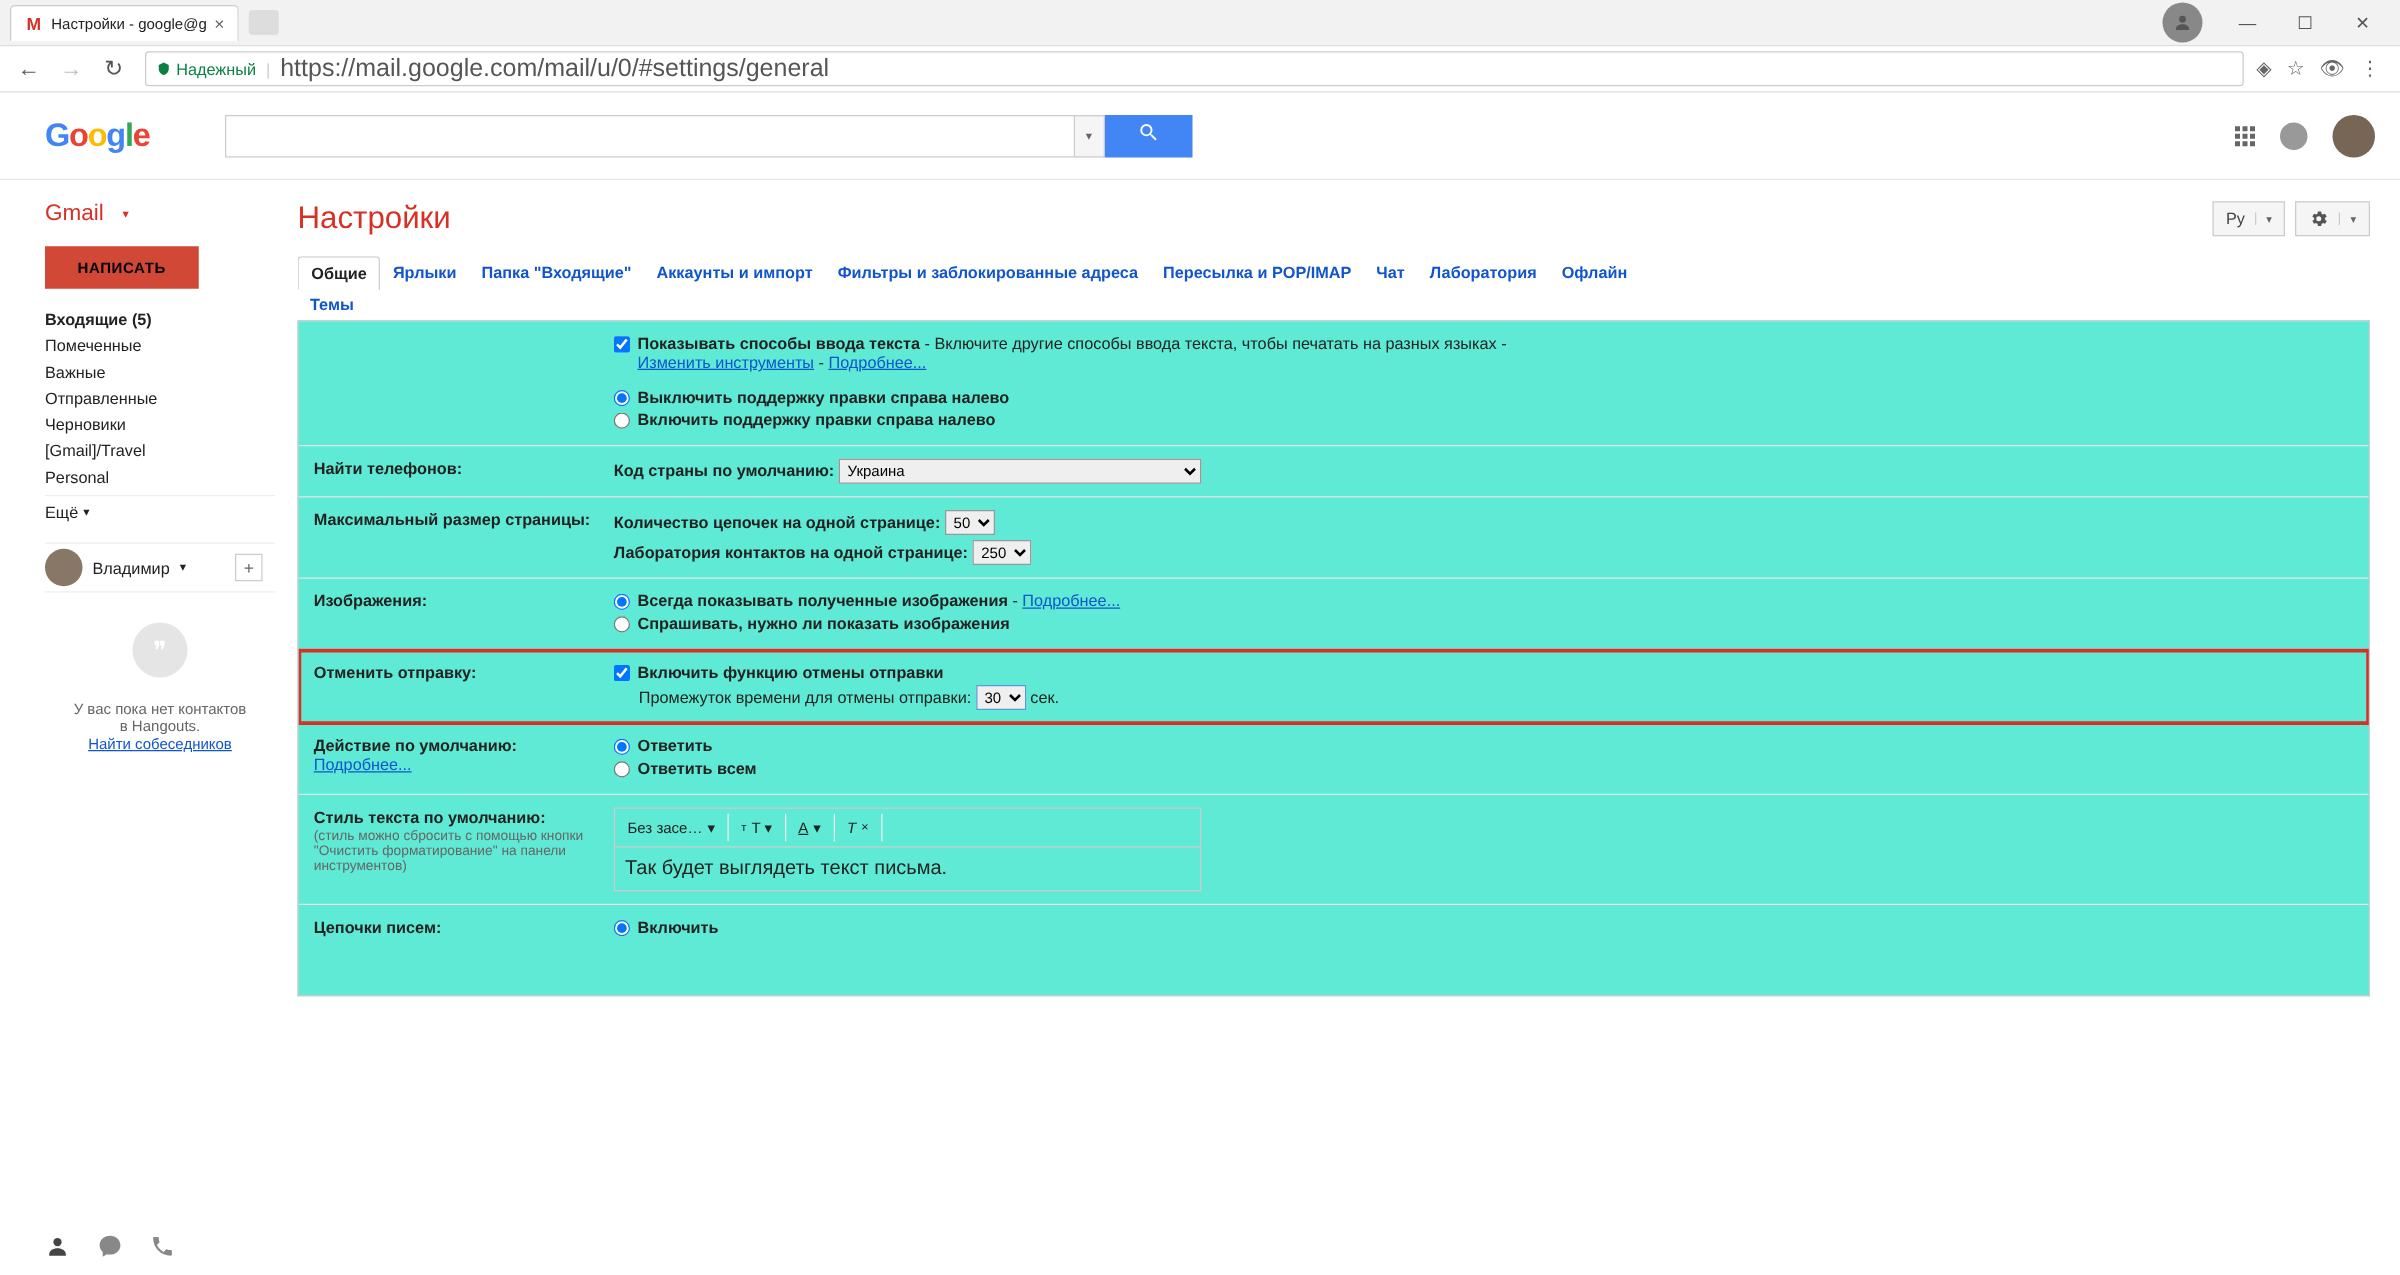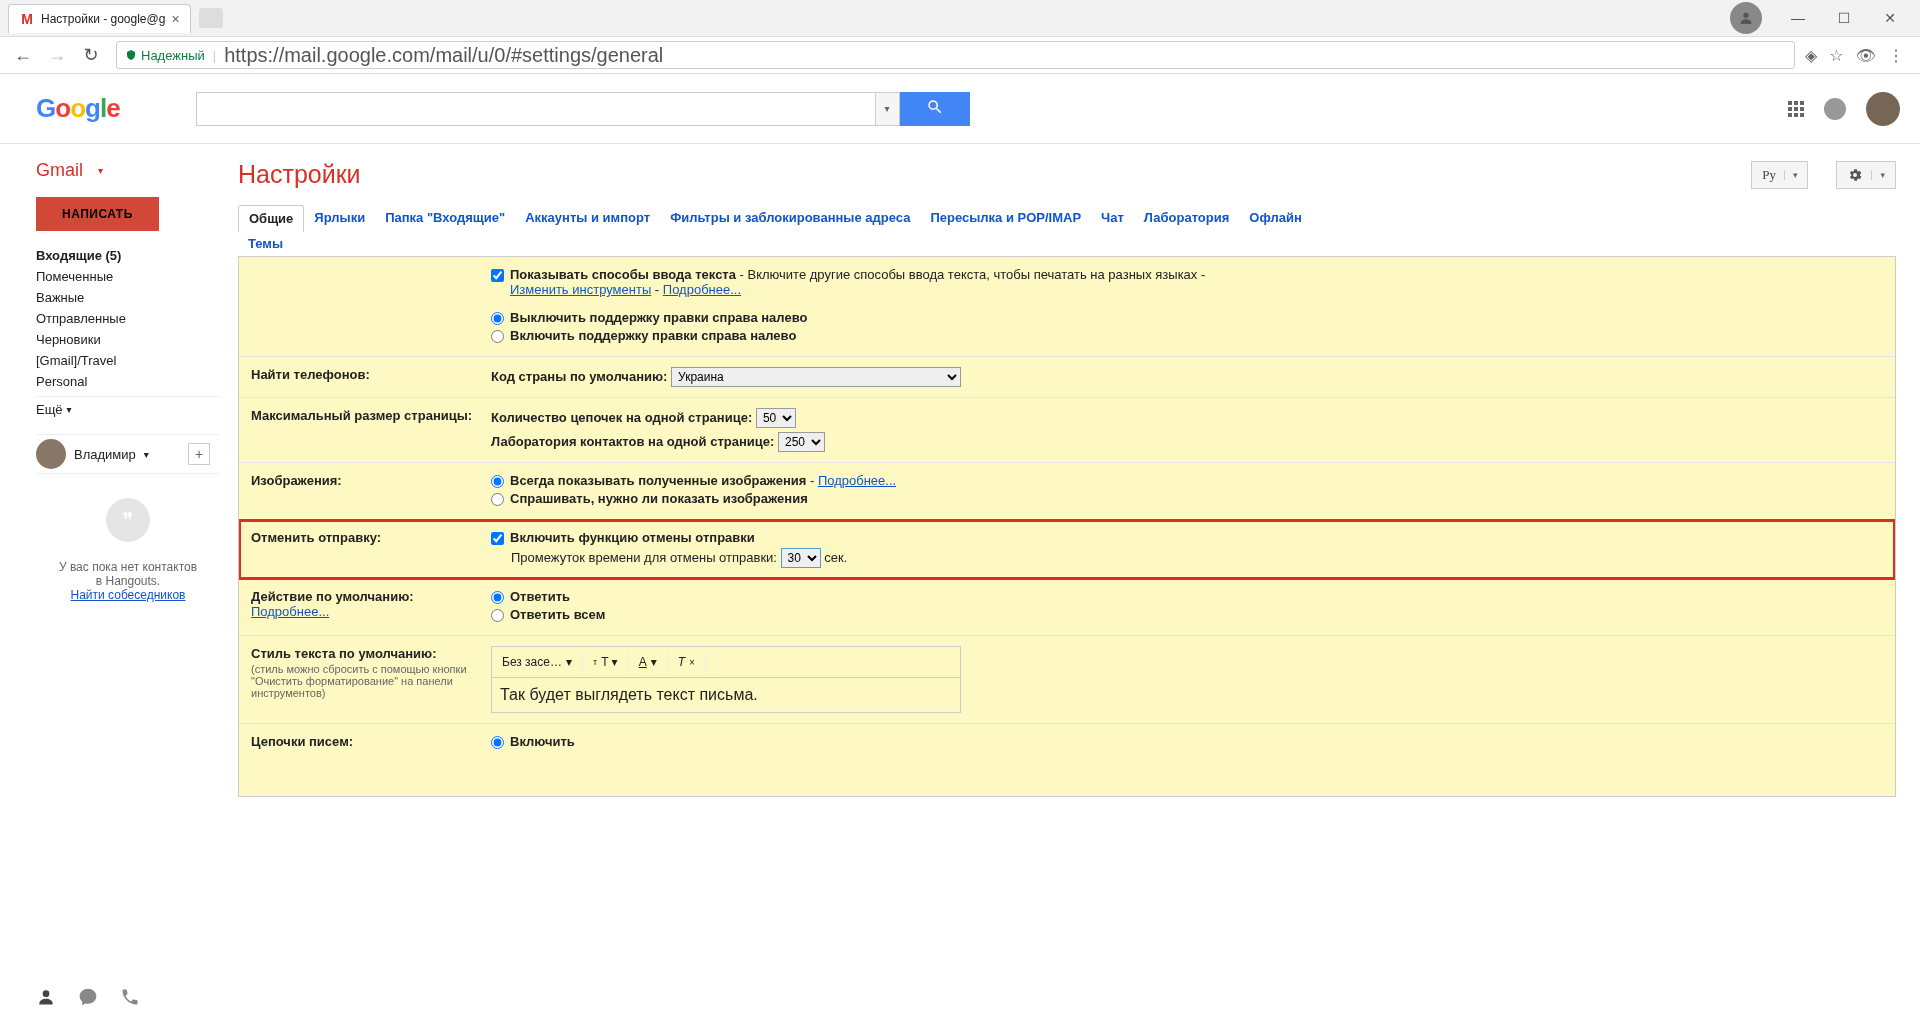--- a/index.html
+++ b/index.html
@@ -19,21 +19,21 @@
 .addr-bar { display: flex; align-items: center; height: 38px; background: #fff; border-top: 1px solid #ddd; border-bottom: 1px solid #ddd; padding: 0 8px; gap: 4px; }
 .nav-btn { width: 30px; height: 30px; display: flex; align-items: center; justify-content: center; color: #555; font-size: 18px; }
 .nav-btn.disabled { color: #bbb; }
 .url-box { flex: 1; display: flex; align-items: center; border: 1px solid #ccc; border-radius: 3px; height: 28px; padding: 0 8px; margin: 0 6px; background: #fff; }
 .secure { color: #0b8043; font-size: 13px; display: flex; align-items: center; gap: 4px; }
 .url-sep { color: #ccc; margin: 0 8px; }
 .url-text { color: #555; font-size: 20px; }
 .addr-icons { display: flex; gap: 12px; color: #666; font-size: 16px; padding-right: 8px; align-items: center; }
 
 
-.g-header { display: flex; align-items: center; padding: 10px 20px 10px 36px; border-bottom: 1px solid #e5e5e5; height: 70px; gap: 16px; }
+.g-header { display: flex; align-items: center; padding: 10px 20px 10px 36px; border-bottom: 1px solid #e5e5e5; height: 70px; }
 .g-logo { font-size: 26px; font-weight: bold; letter-spacing: -1px; }
 .g-logo .b { color: #4285f4; } .g-logo .r { color: #ea4335; } .g-logo .y { color: #fbbc05; } .g-logo .g { color: #34a853; }
 .g-search { margin-left: 60px; display: flex; align-items: center; }
 .g-search input { width: 680px; height: 34px; border: 1px solid #ccc; padding: 0 8px; font-size: 14px; }
 .g-search .dd { width: 24px; height: 34px; border: 1px solid #ccc; border-left: none; background: #f5f5f5; display:flex; align-items:center; justify-content:center; font-size:10px; color:#666; }
 .g-search button { width: 70px; height: 34px; background: #4285f4; border: none; color: #fff; font-size: 16px; cursor: pointer; }
 .g-header-right { margin-left: auto; display: flex; align-items: center; gap: 20px; }
 .apps-grid { display: grid; grid-template-columns: repeat(3, 4px); grid-template-rows: repeat(3, 4px); gap: 2px; }
 .apps-grid span { background: #666; width: 4px; height: 4px; }
 .bell { width: 22px; height: 22px; border-radius: 50%; background: #999; }
@@ -52,30 +52,30 @@
 .hangouts-user .hav { width: 30px; height: 30px; border-radius: 50%; background: #876; }
 .hangouts-user .plus { margin-left: auto; margin-right: 10px; width: 22px; height: 22px; border: 1px solid #ccc; display: flex; align-items: center; justify-content: center; font-size: 14px; color: #666; }
 .hangouts-empty { text-align: center; color: #666; font-size: 12px; padding: 24px 12px 0; }
 .hangouts-empty .quote-icon { width: 44px; height: 44px; border-radius: 50%; background: #e5e5e5; margin: 0 auto 18px; display: flex; align-items: center; justify-content: center; font-size: 20px; color: #fff; }
 .hangouts-empty a { color: #15c; text-decoration: underline; }
 .hangouts-footer { position: absolute; bottom: 0; left: 36px; display: flex; gap: 22px; padding: 8px 0; color: #666; font-size: 18px; }
 
 .main { flex: 1; padding: 16px 24px 0 18px; overflow: hidden; position: relative; }
 .main-header { display: flex; align-items: center; margin-bottom: 16px; }
 .main-title { font-size: 25px; color: #d93025; }
-.main-header-right { margin-left: auto; display: flex; gap: 28px; font-family: Liberation Serif, serif; }
+.main-header-right { margin-left: auto; display: flex; gap: 8px; }
 .lang-btn, .gear-btn { border: 1px solid #ccc; background: #f5f5f5; padding: 5px 10px; display: flex; align-items: center; gap: 6px; font-size: 13px; color: #444; cursor: pointer; }
 .lang-btn .chev, .gear-btn .chev { font-size: 9px; color: #666; border-left:1px solid #ccc; padding-left:8px; margin-left:2px; }
 
 .tabs { border-bottom: 1px solid #ccc; padding-bottom: 0; }
 .tabs-row { display: flex; flex-wrap: wrap; gap: 0; }
 .tab-item { padding: 5px 10px; color: #15c; font-weight: bold; font-size: 13px; cursor: pointer; }
 .tab-item.active { color: #222; background: #fff; border: 1px solid #ccc; border-bottom: 1px solid #fff; border-radius: 3px 3px 0 0; margin-bottom: -1px; }
 
-.settings-body { border: 1px solid #ccc; border-top: none; overflow-y: auto; height: 540px; background: #fef9c3; }
+.settings-body { border: 1px solid #ccc; border-top: none; overflow-y: auto; height: 540px; background: #5eead4; }
 .setting-row { display: flex; padding: 10px 12px; border-bottom: 1px solid #e5e5e5; align-items: flex-start; }
 .setting-label { width: 240px; font-weight: bold; font-size: 13px; }
 .setting-label .sub { font-weight: normal; font-size: 11px; color: #666; display: block; margin-top: 2px; }
 .setting-label a { color: #15c; font-weight: normal; }
 .setting-content { flex: 1; font-size: 13px; }
 .setting-content label { display: flex; align-items: flex-start; gap: 6px; margin-bottom: 3px; }
 .setting-content input[type=radio], .setting-content input[type=checkbox] { margin-top: 2px; }
 .setting-content a { color: #15c; }
 .setting-content select { border: 1px solid #999; font-size: 12px; padding: 1px 2px; }
 .indent { margin-left: 20px; }

